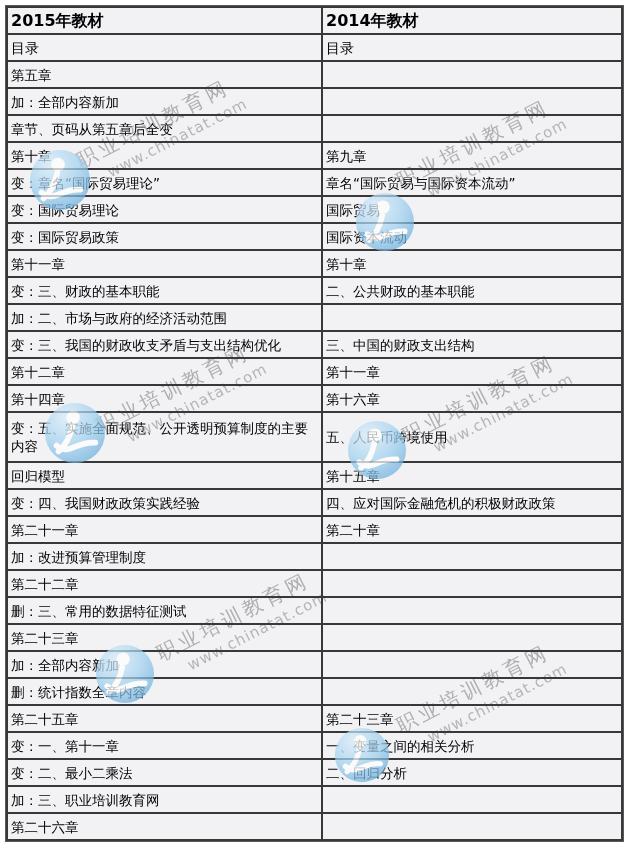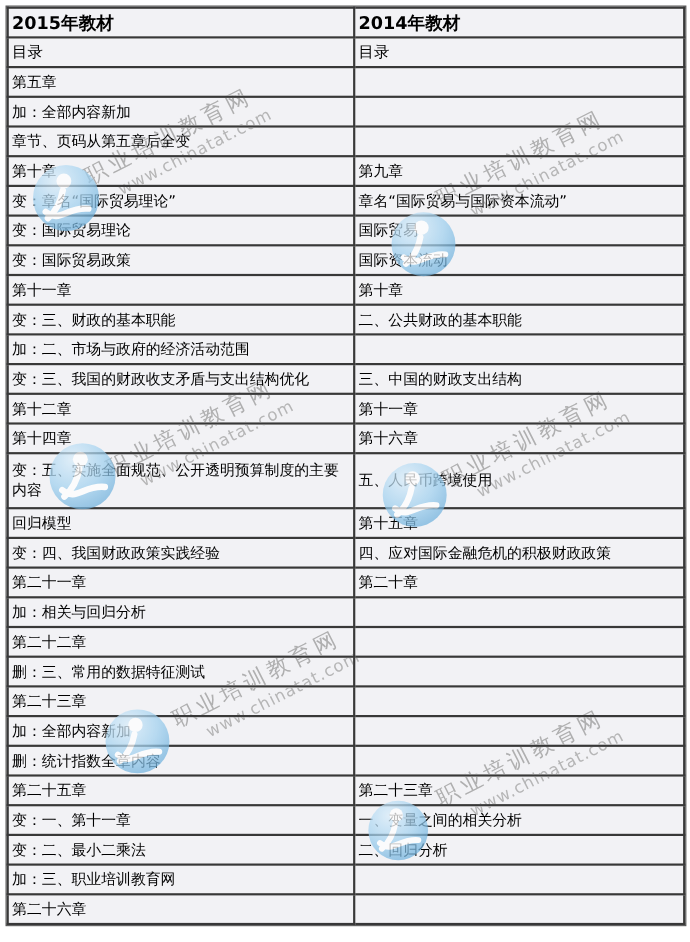--- a/index.html
+++ b/index.html
@@ -167,21 +167,21 @@
       <td class="col-l">变：四、我国财政政策实践经验</td>
       <td>四、应对国际金融危机的积极财政政策</td>
     </tr>
 
     <tr>
       <td class="col-l">第二十一章</td>
       <td>第二十章</td>
     </tr>
 
     <tr>
-      <td class="col-l">加：相关与回归分析</td>
+      <td class="col-l">加：改进预算管理制度</td>
       <td></td>
     </tr>
 
     <tr>
       <td class="col-l">第二十二章</td>
       <td></td>
     </tr>
 
     <tr>
       <td class="col-l">删：三、常用的数据特征测试</td>

